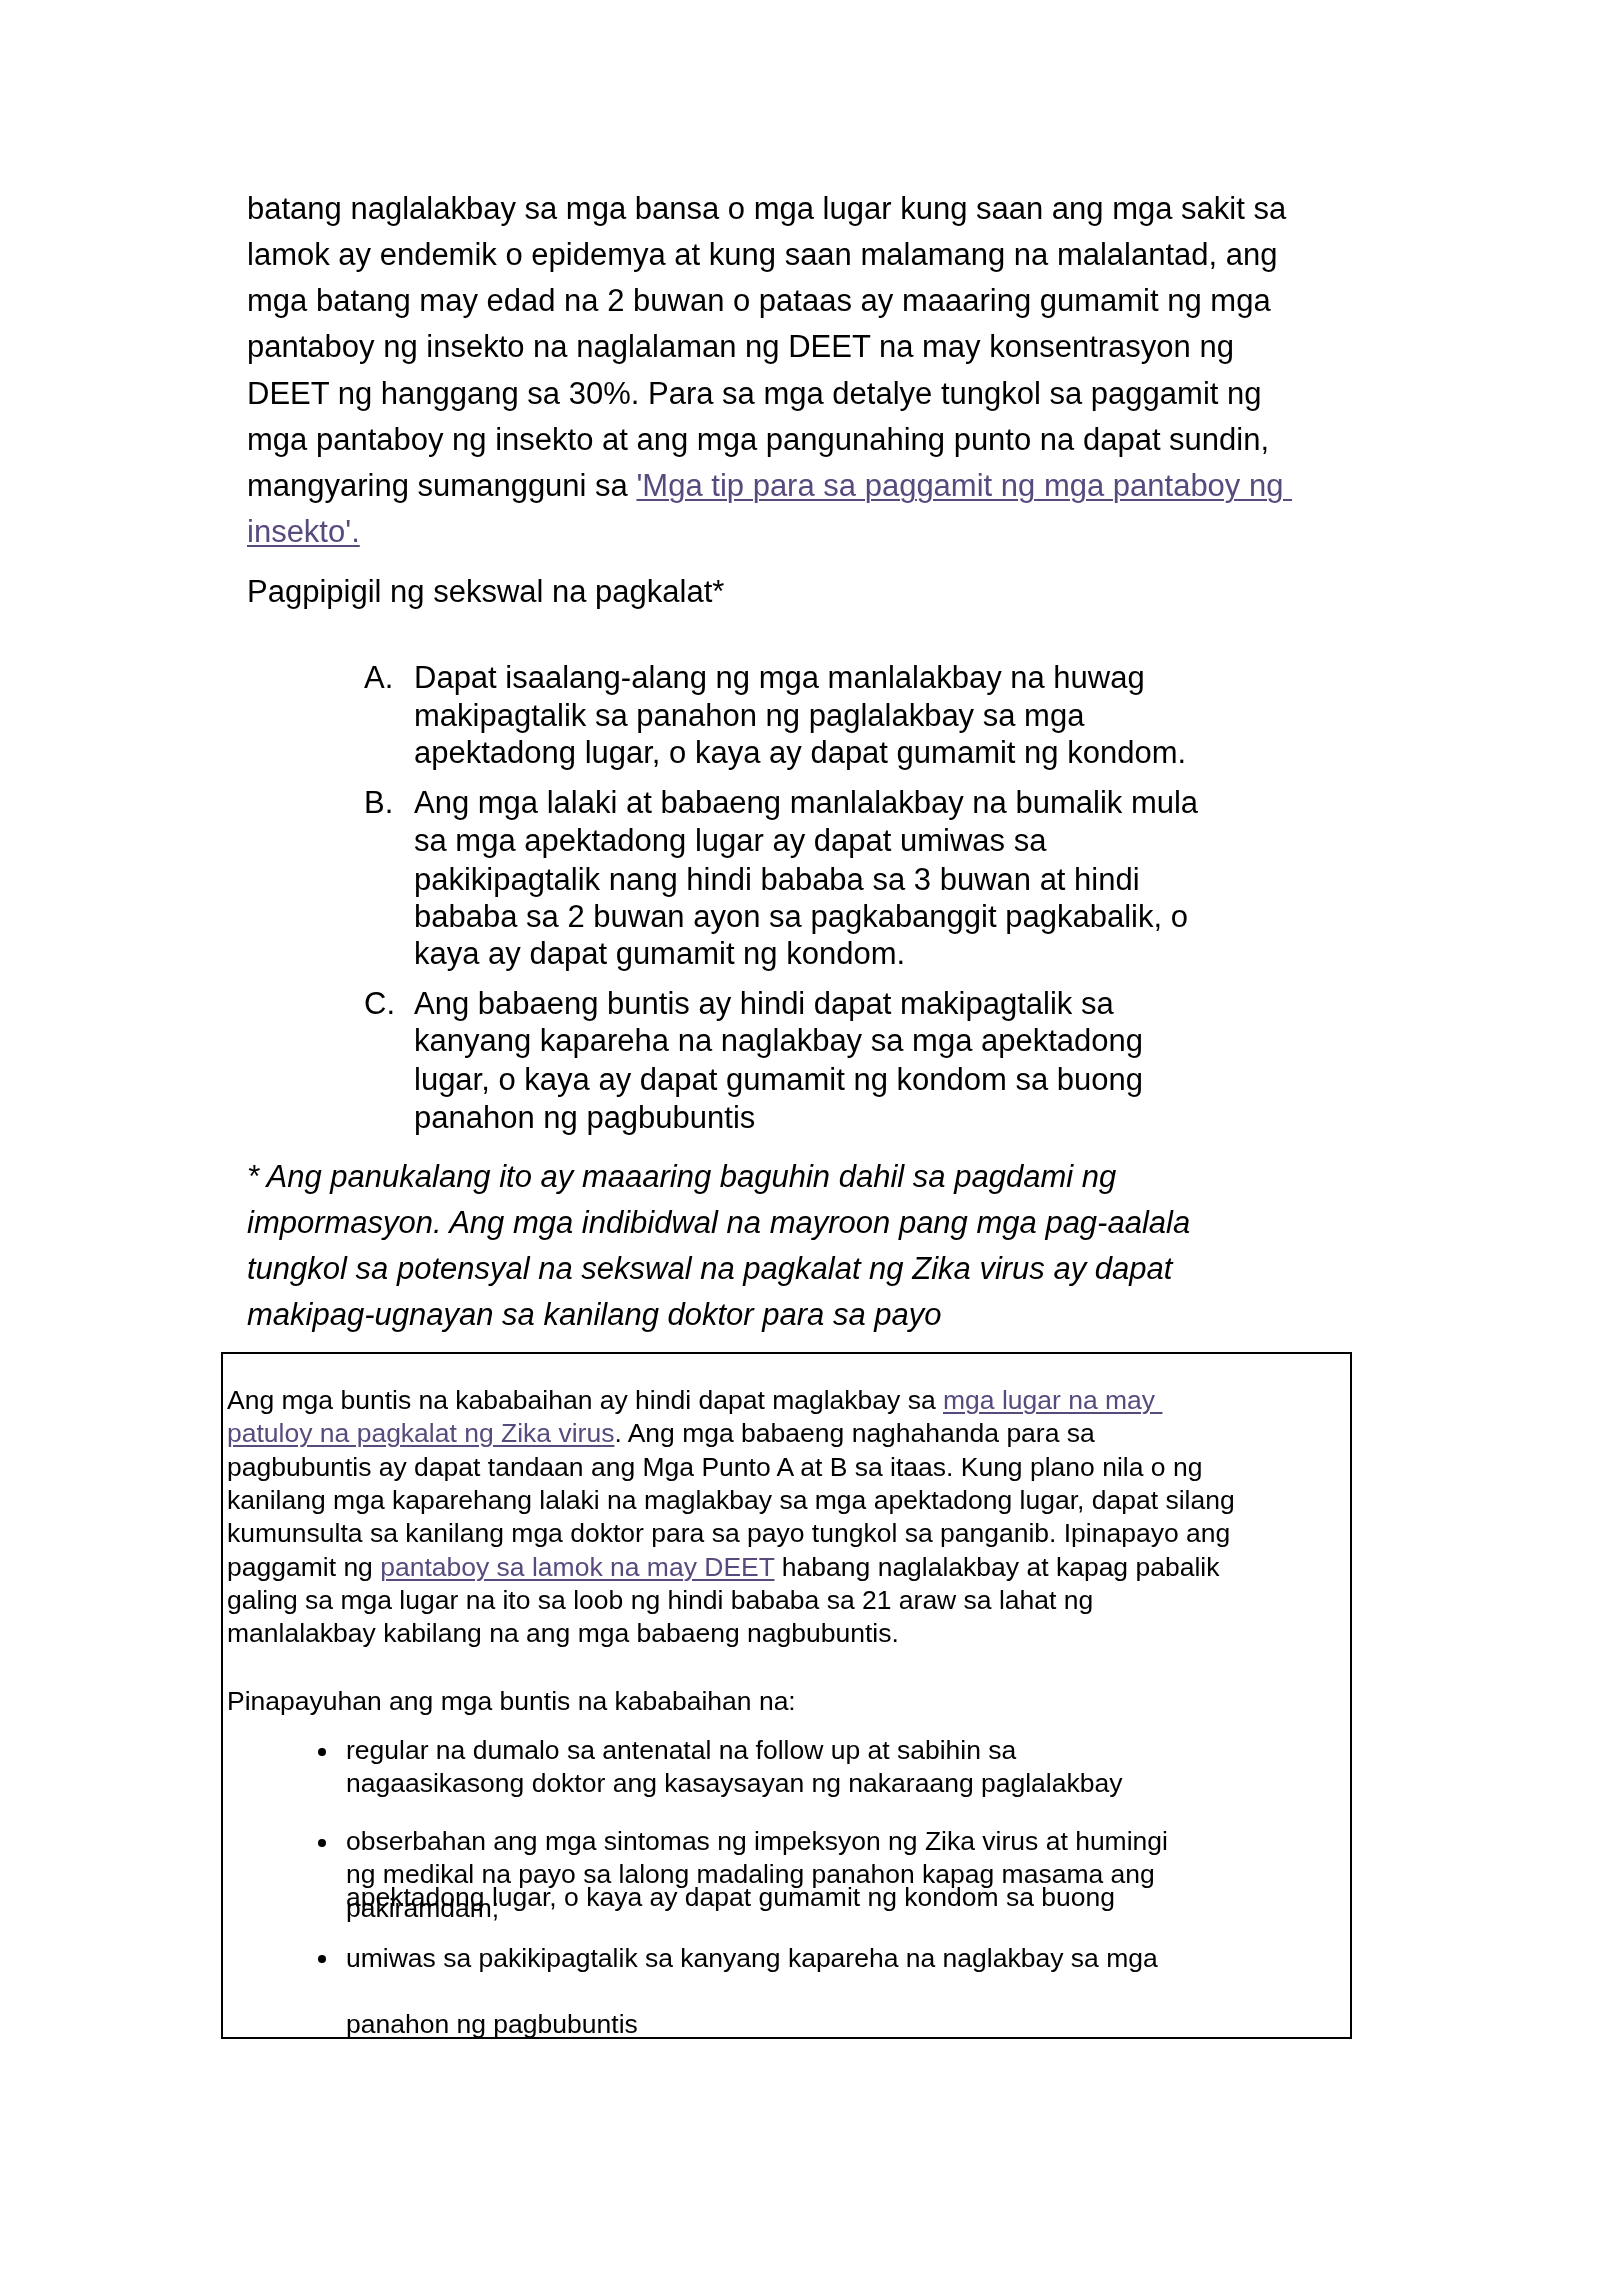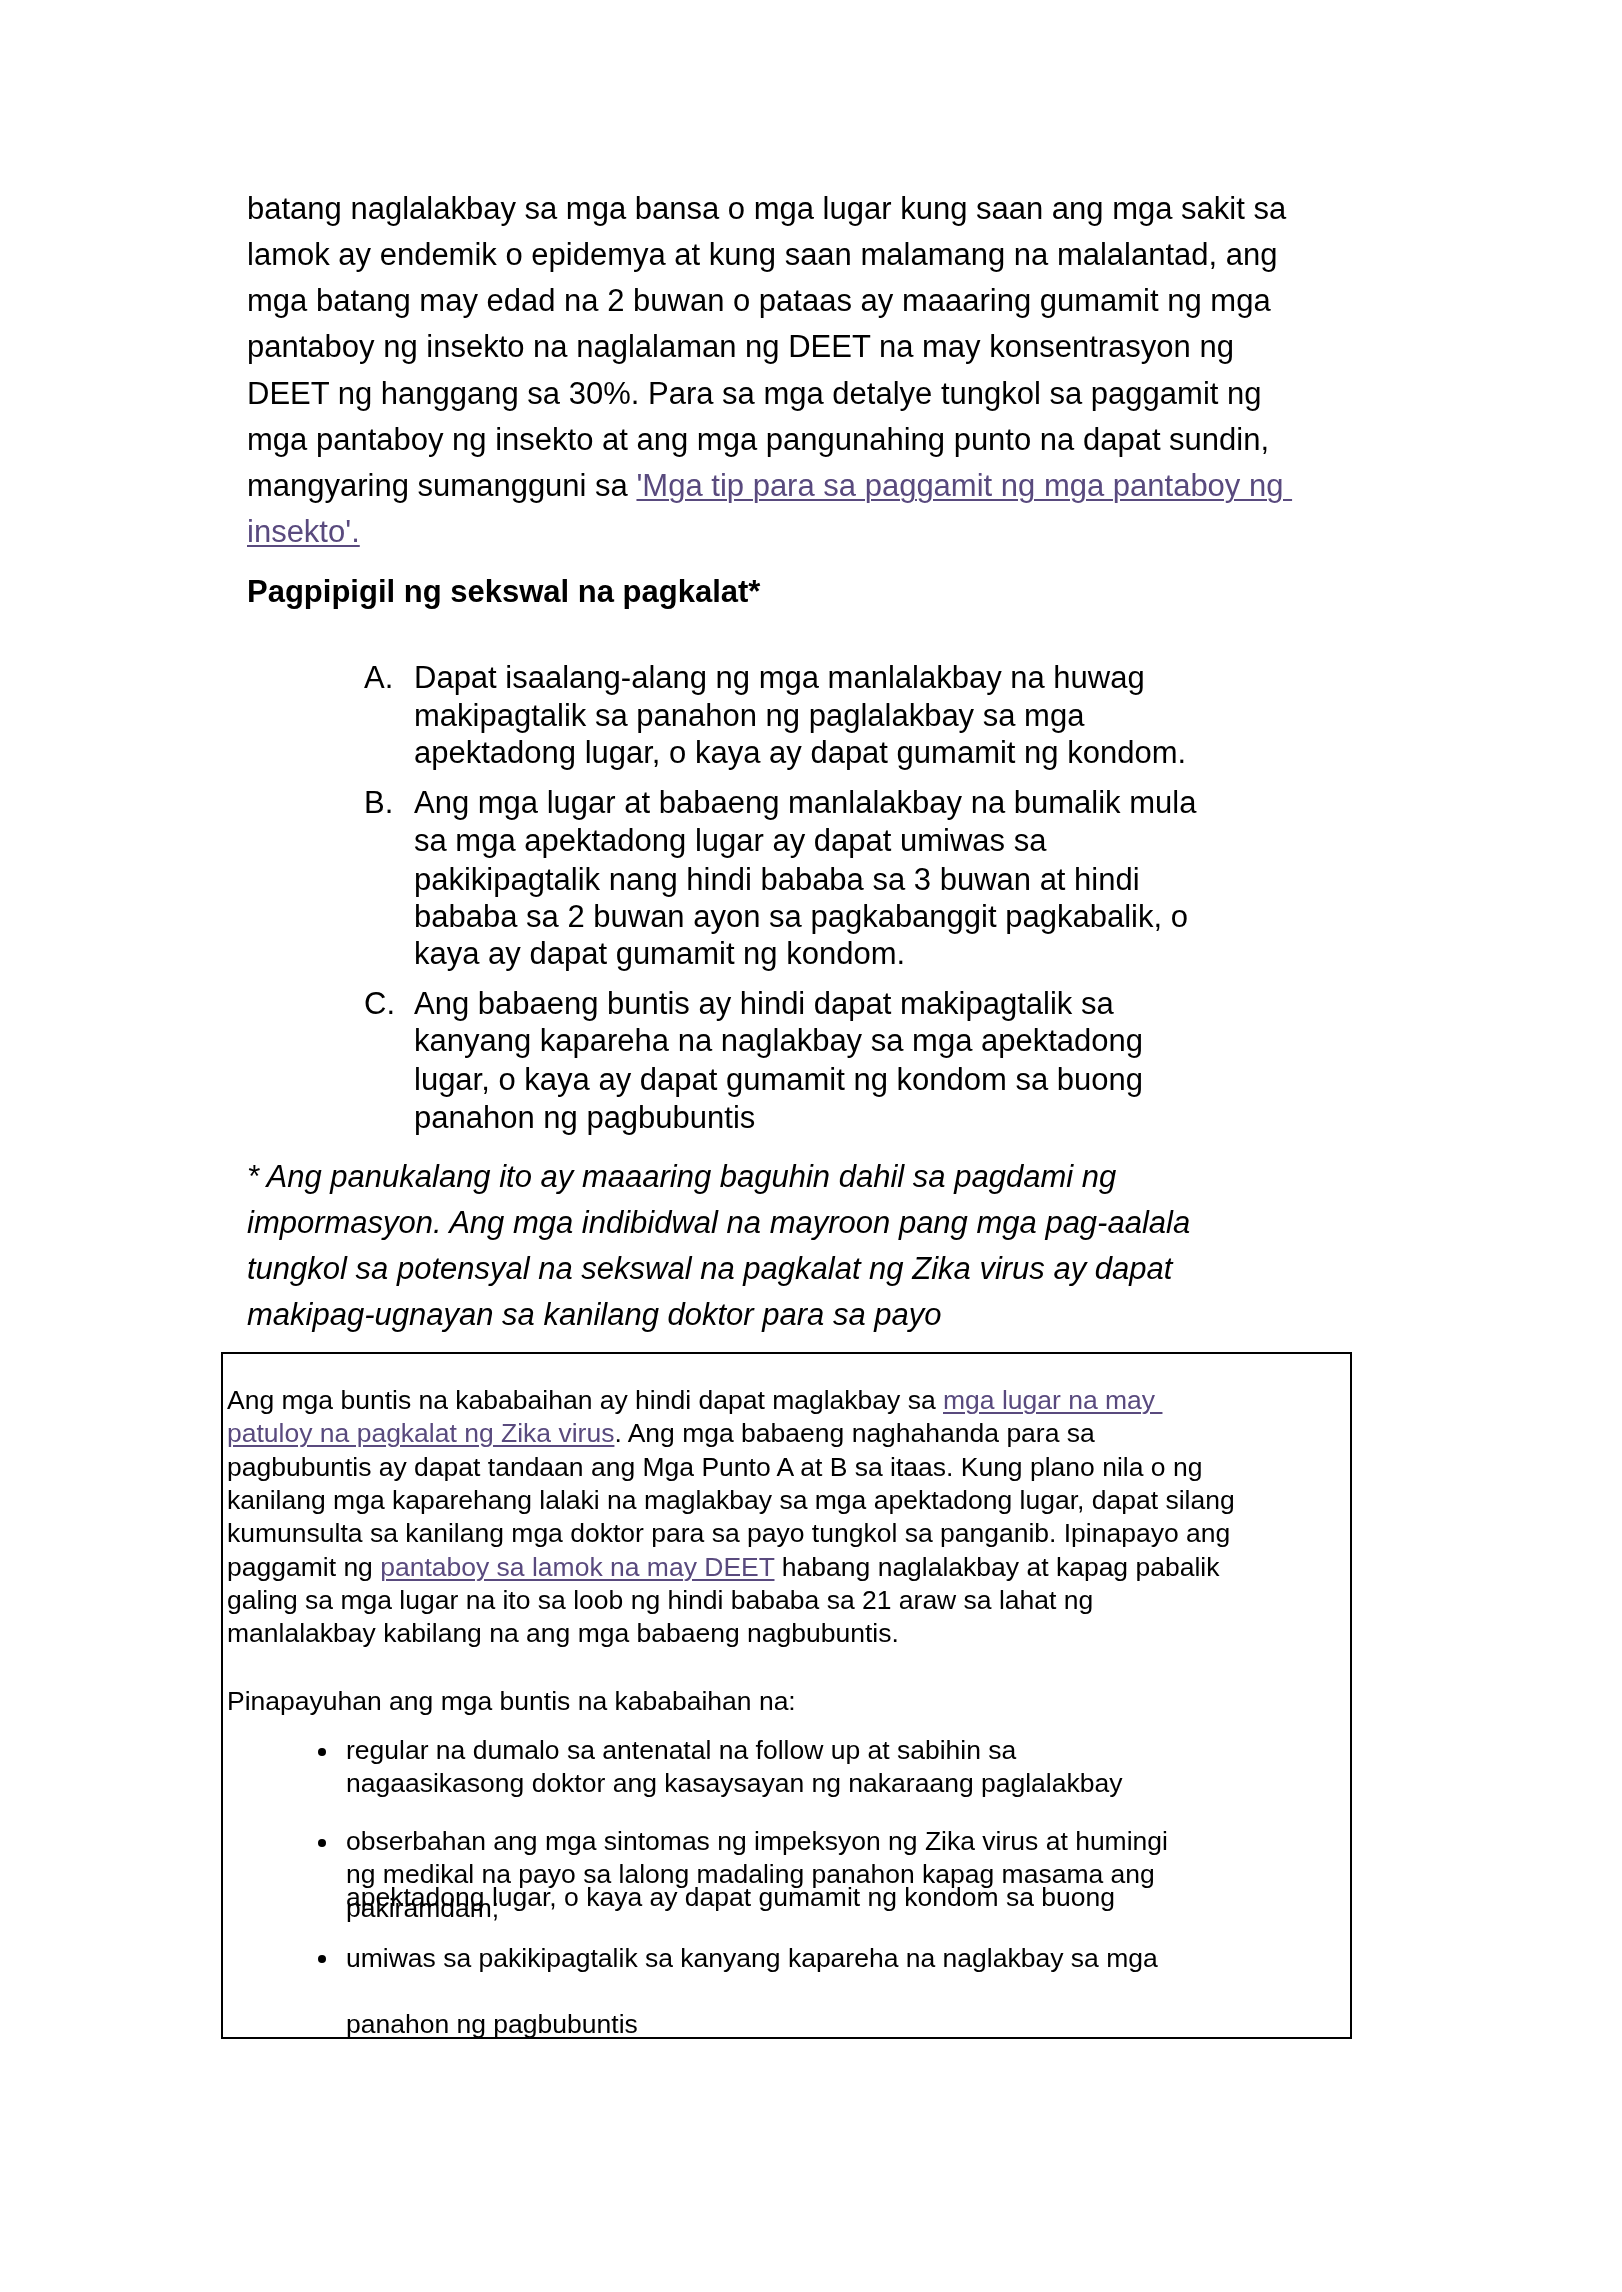--- a/index.html
+++ b/index.html
@@ -1,21 +1,21 @@
 <!DOCTYPE html>
 <html><head>
 <meta charset="utf-8">
 <style>
   html, body { margin: 0; padding: 0; background: #ffffff; }
   body { width: 1622px; height: 2293px; position: relative; overflow: hidden; color: #000; font-family: "Liberation Sans", sans-serif; }
   .page { position: absolute; left: 0; top: 0; width: 1622px; height: 2293px; background: #fff; }
   .ln { position: absolute; white-space: pre; line-height: 1; }
   .main { font-size: 31px; margin-top: 8px; }
   .box-txt { font-size: 26.5px; text-align: right; }
-  .bold { font-weight: bold; }
+  .bold { font-weight: normal; }
   .ital { font-style: italic; }
   .link { color: #594a7e; text-decoration: underline; text-decoration-thickness: 2px; text-underline-offset: 2.9px; cursor: pointer; }
   .box { position: absolute; left: 221px; top: 1352px; width: 1127px; height: 683px; border: 2.9px solid #000; }
   .bullet { position: absolute; width: 7.8px; height: 7.8px; border-radius: 50%; background: #000; }
 </style>
 </head>
 <body>
 
 <div class="page">
 
@@ -34,21 +34,21 @@
 
   <div>
     <div>
       <div class="ln main" style="left:364px;top:654px">A.</div>
       <div class="ln main" style="left:414px;top:654px">Dapat isaalang-alang ng mga manlalakbay na huwag</div>
       <div class="ln main" style="left:414px;top:692px">makipagtalik sa panahon ng paglalakbay sa mga</div>
       <div class="ln main" style="left:414px;top:729px">apektadong lugar, o kaya ay dapat gumamit ng kondom.</div>
     </div>
     <div>
       <div class="ln main" style="left:364px;top:779px">B.</div>
-      <div class="ln main" style="left:414px;top:779px">Ang mga lugar at babaeng manlalakbay na bumalik mula</div>
+      <div class="ln main" style="left:414px;top:779px">Ang mga lalaki at babaeng manlalakbay na bumalik mula</div>
       <div class="ln main" style="left:414px;top:817px">sa mga apektadong lugar ay dapat umiwas sa</div>
       <div class="ln main" style="left:414px;top:856px">pakikipagtalik nang hindi bababa sa 3 buwan at hindi</div>
       <div class="ln main" style="left:414px;top:893px">bababa sa 2 buwan ayon sa pagkabanggit pagkabalik, o</div>
       <div class="ln main" style="left:414px;top:930px">kaya ay dapat gumamit ng kondom.</div>
     </div>
     <div>
       <div class="ln main" style="left:364px;top:980px">C.</div>
       <div class="ln main" style="left:414px;top:980px">Ang babaeng buntis ay hindi dapat makipagtalik sa</div>
       <div class="ln main" style="left:414px;top:1017px">kanyang kapareha na naglakbay sa mga apektadong</div>
       <div class="ln main" style="left:414px;top:1056px">lugar, o kaya ay dapat gumamit ng kondom sa buong</div>

